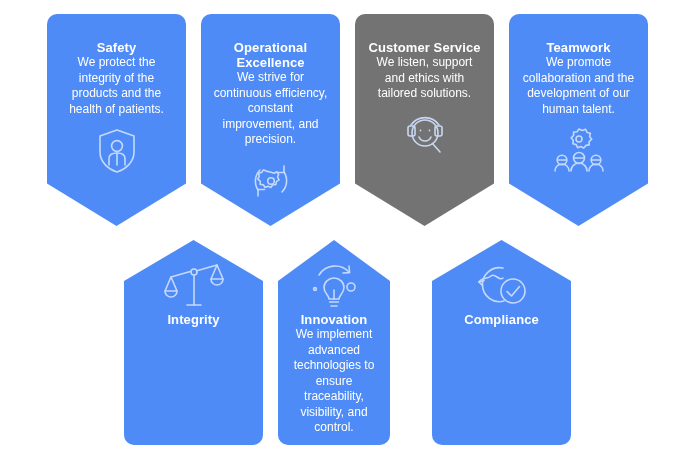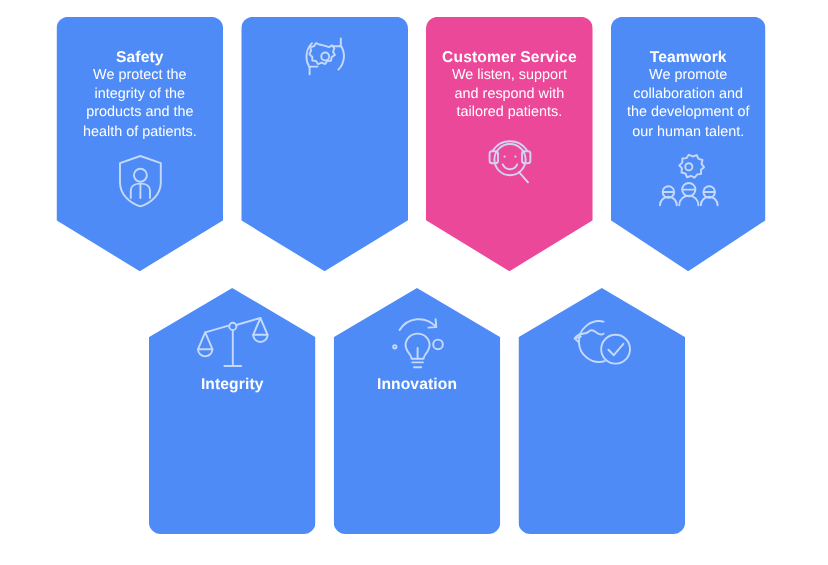--- a/index.html
+++ b/index.html
@@ -100,52 +100,56 @@
       <svg width="44" height="48" viewBox="0 0 44 48" fill="none" stroke="#cfe0fd" stroke-width="1.6" stroke-linecap="round" stroke-linejoin="round">
         <path d="M22 3 L39 9 V25 C39 35 31 42 22 45 C13 42 5 35 5 25 V9 Z"></path>
         <circle cx="22" cy="19" r="5.4"></circle>
         <path d="M14 38 V31.5 C14 28.2 17 26 22 26 C27 26 30 28.2 30 31.5 V38"></path>
         <path d="M22 26 V38"></path>
       </svg>
     </span>
   </div>
 
   <div class="card down" style="left: 201px; top: 14px; width: 139px; height: 212px; background: rgb(78, 139, 247); color: rgb(255, 255, 255);">
+    <div class="textblock">
+      <div class="title">Operational Excellence</div>
+      <div class="body">We strive for continuous efficiency, constant improvement, and precision.</div>
+    </div>
     <span class="icon">
       <svg width="46" height="46" viewBox="0 0 46 46" fill="none" stroke="#cfe0fd" stroke-width="1.6" stroke-linecap="round" stroke-linejoin="round">
         <path d="M36 14 A16 16 0 0 1 34 34"></path>
         <path d="M10 32 A16 16 0 0 1 12 12"></path>
         <path d="M36 8 V14.5 H29.5"></path>
         <path d="M10 38 V31.5 H16.5"></path>
         <path d="M23 14.2 l3.1 1.1 2.6 -1.5 1.9 2.6 -1.1 2.8 1.6 2.6 -2.7 1.8 -0.6 3 -3.2 0.2 -1.6 2.6 -3 -1.2 -2.9 1.3 -1.8 -2.7 -3.1 -0.4 0 -3.2 -2.4 -2 1.4 -2.9 -0.7 -3.1 3.1 -0.7 1.8 -2.6 2.9 1.2z"></path>
         <circle cx="23" cy="23" r="3.3"></circle>
       </svg>
     </span>
   </div>
 
-  <div class="card down" style="left: 355px; top: 14px; width: 139px; height: 212px; background: #ec4899; color: rgb(255, 255, 255);">
+  <div class="card down" style="left: 355px; top: 14px; width: 139px; height: 212px; background: #737373; color: rgb(255, 255, 255);">
     <div class="textblock">
       <div class="title">Customer Service</div>
-      <div class="body">We listen, support and respond with tailored patients.</div>
+      <div class="body">We listen, support and ethics with tailored solutions.</div>
     </div>
     <span class="icon">
       <svg width="50" height="46" viewBox="0 0 50 46" fill="none" stroke="#cfe0fd" stroke-width="1.6" stroke-linecap="round" stroke-linejoin="round">
         <circle cx="25" cy="21" r="13"></circle>
         <path d="M11 13 A17 17 0 0 1 39 13"></path>
         <path d="M10 14 h3 a2 2 0 0 1 2 2 v6 a2 2 0 0 1 -2 2 h-3 a2 2 0 0 1 -2 -2 v-6 a2 2 0 0 1 2 -2z"></path>
         <path d="M40 14 h-3 a2 2 0 0 0 -2 2 v6 a2 2 0 0 0 2 2 h3 a2 2 0 0 0 2 -2 v-6 a2 2 0 0 0 -2 -2z"></path>
         <circle cx="20.5" cy="18.5" r="0.9" fill="#cfe0fd" stroke="none"></circle>
         <circle cx="29.5" cy="18.5" r="0.9" fill="#cfe0fd" stroke="none"></circle>
         <path d="M19 25 a6.5 6.5 0 0 0 12 0"></path>
         <path d="M32.5 31.5 L40 40"></path>
       </svg>
     </span>
   </div>
 
-  <div class="card down" style="left: 509px; top: 14px; width: 129px; height: 212px; background: rgb(78, 139, 247); color: rgb(255, 255, 255);">
+  <div class="card down" style="left: 509px; top: 14px; width: 139px; height: 212px; background: rgb(78, 139, 247); color: rgb(255, 255, 255);">
     <div class="textblock">
       <div class="title">Teamwork</div>
       <div class="body">We promote collaboration and the development of our human talent.</div>
     </div>
     <span class="icon">
       <svg width="56" height="48" viewBox="0 0 56 48" fill="none" stroke="#cfe0fd" stroke-width="1.6" stroke-linecap="round" stroke-linejoin="round">
         <path d="M28 2 l3.4 1.4 3.1 -1.2 1.6 3.2 3.3 0.9 -0.8 3.3 2.1 2.7 -2.6 2.2 0.2 3.4 -3.4 0.5 -2.1 2.7 -3 -1.6 -3.2 1.2 -1.4 -3.1 -3.3 -0.8 0.4 -3.4 -2.2 -2.6 2.5 -2.3 0 -3.4 3.4 -0.3z"></path>
         <circle cx="28" cy="12" r="3"></circle>
         <circle cx="28" cy="31" r="5.5"></circle>
         <path d="M20 44 a8 8 0 0 1 16 0"></path>
@@ -172,46 +176,48 @@
         <path d="M2 29 a6 6 0 0 0 12 0"></path>
         <path d="M54 3 L48 17 h12 Z"></path>
         <path d="M48 17 a6 6 0 0 0 12 0"></path>
       </svg>
     </span>
     <div class="textblock">
       <div class="title">Integrity</div>
     </div>
   </div>
 
-  <div class="card up" style="left: 278px; top: 240px; width: 139px; height: 205px; background: rgb(78, 139, 247); color: rgb(255, 255, 255);">
+  <div class="card up" style="left: 278px; top: 240px; width: 112px; height: 205px; background: rgb(78, 139, 247); color: rgb(255, 255, 255);">
     <span class="icon">
       <svg width="60" height="48" viewBox="0 0 60 48" fill="none" stroke="#cfe0fd" stroke-width="1.6" stroke-linecap="round" stroke-linejoin="round">
         <path d="M30 16 c-5.6 0 -10 4.3 -10 9.6 0 3.6 2 5.8 3.4 7.6 1 1.3 1.6 2.3 1.6 3.8 h10 c0 -1.5 0.6 -2.5 1.6 -3.8 1.4 -1.8 3.4 -4 3.4 -7.6 0 -5.3 -4.4 -9.6 -10 -9.6z"></path>
         <path d="M25.6 40 h8.8"></path>
         <path d="M27 44 h6"></path>
         <path d="M30 28 V37"></path>
         <path d="M15 13 A19 19 0 0 1 45 10"></path>
         <path d="M45 4 L45.6 10.6 L39 11"></path>
         <circle cx="47" cy="25" r="4"></circle>
         <circle cx="11" cy="27" r="1.4"></circle>
       </svg>
     </span>
     <div class="textblock">
       <div class="title">Innovation</div>
+      <div class="body">We implement advanced technologies to ensure traceability, visibility, and control.</div>
     </div>
   </div>
 
   <div class="card up" style="left: 432px; top: 240px; width: 139px; height: 205px; background: rgb(78, 139, 247); color: rgb(255, 255, 255);">
     <span class="icon">
       <svg width="58" height="48" viewBox="0 0 58 48" fill="none" stroke="#cfe0fd" stroke-width="1.6" stroke-linecap="round" stroke-linejoin="round">
         <path d="M30 6 A17 17 0 1 0 31 39"></path>
         <path d="M6 20 c4 -6 8 -2 12 -6 4 -4 8 6 12 2"></path>
         <path d="M6 20 l5 -1.5"></path>
         <path d="M6 20 l3.5 3.5"></path>
         <circle cx="40" cy="29" r="12"></circle>
         <path d="M34 29.5 L38.5 34 L46.5 24.5"></path>
       </svg>
     </span>
     <div class="textblock">
+      <div class="title">Compliance</div>
     </div>
   </div>
 
 </div>
 
 </body></html>

